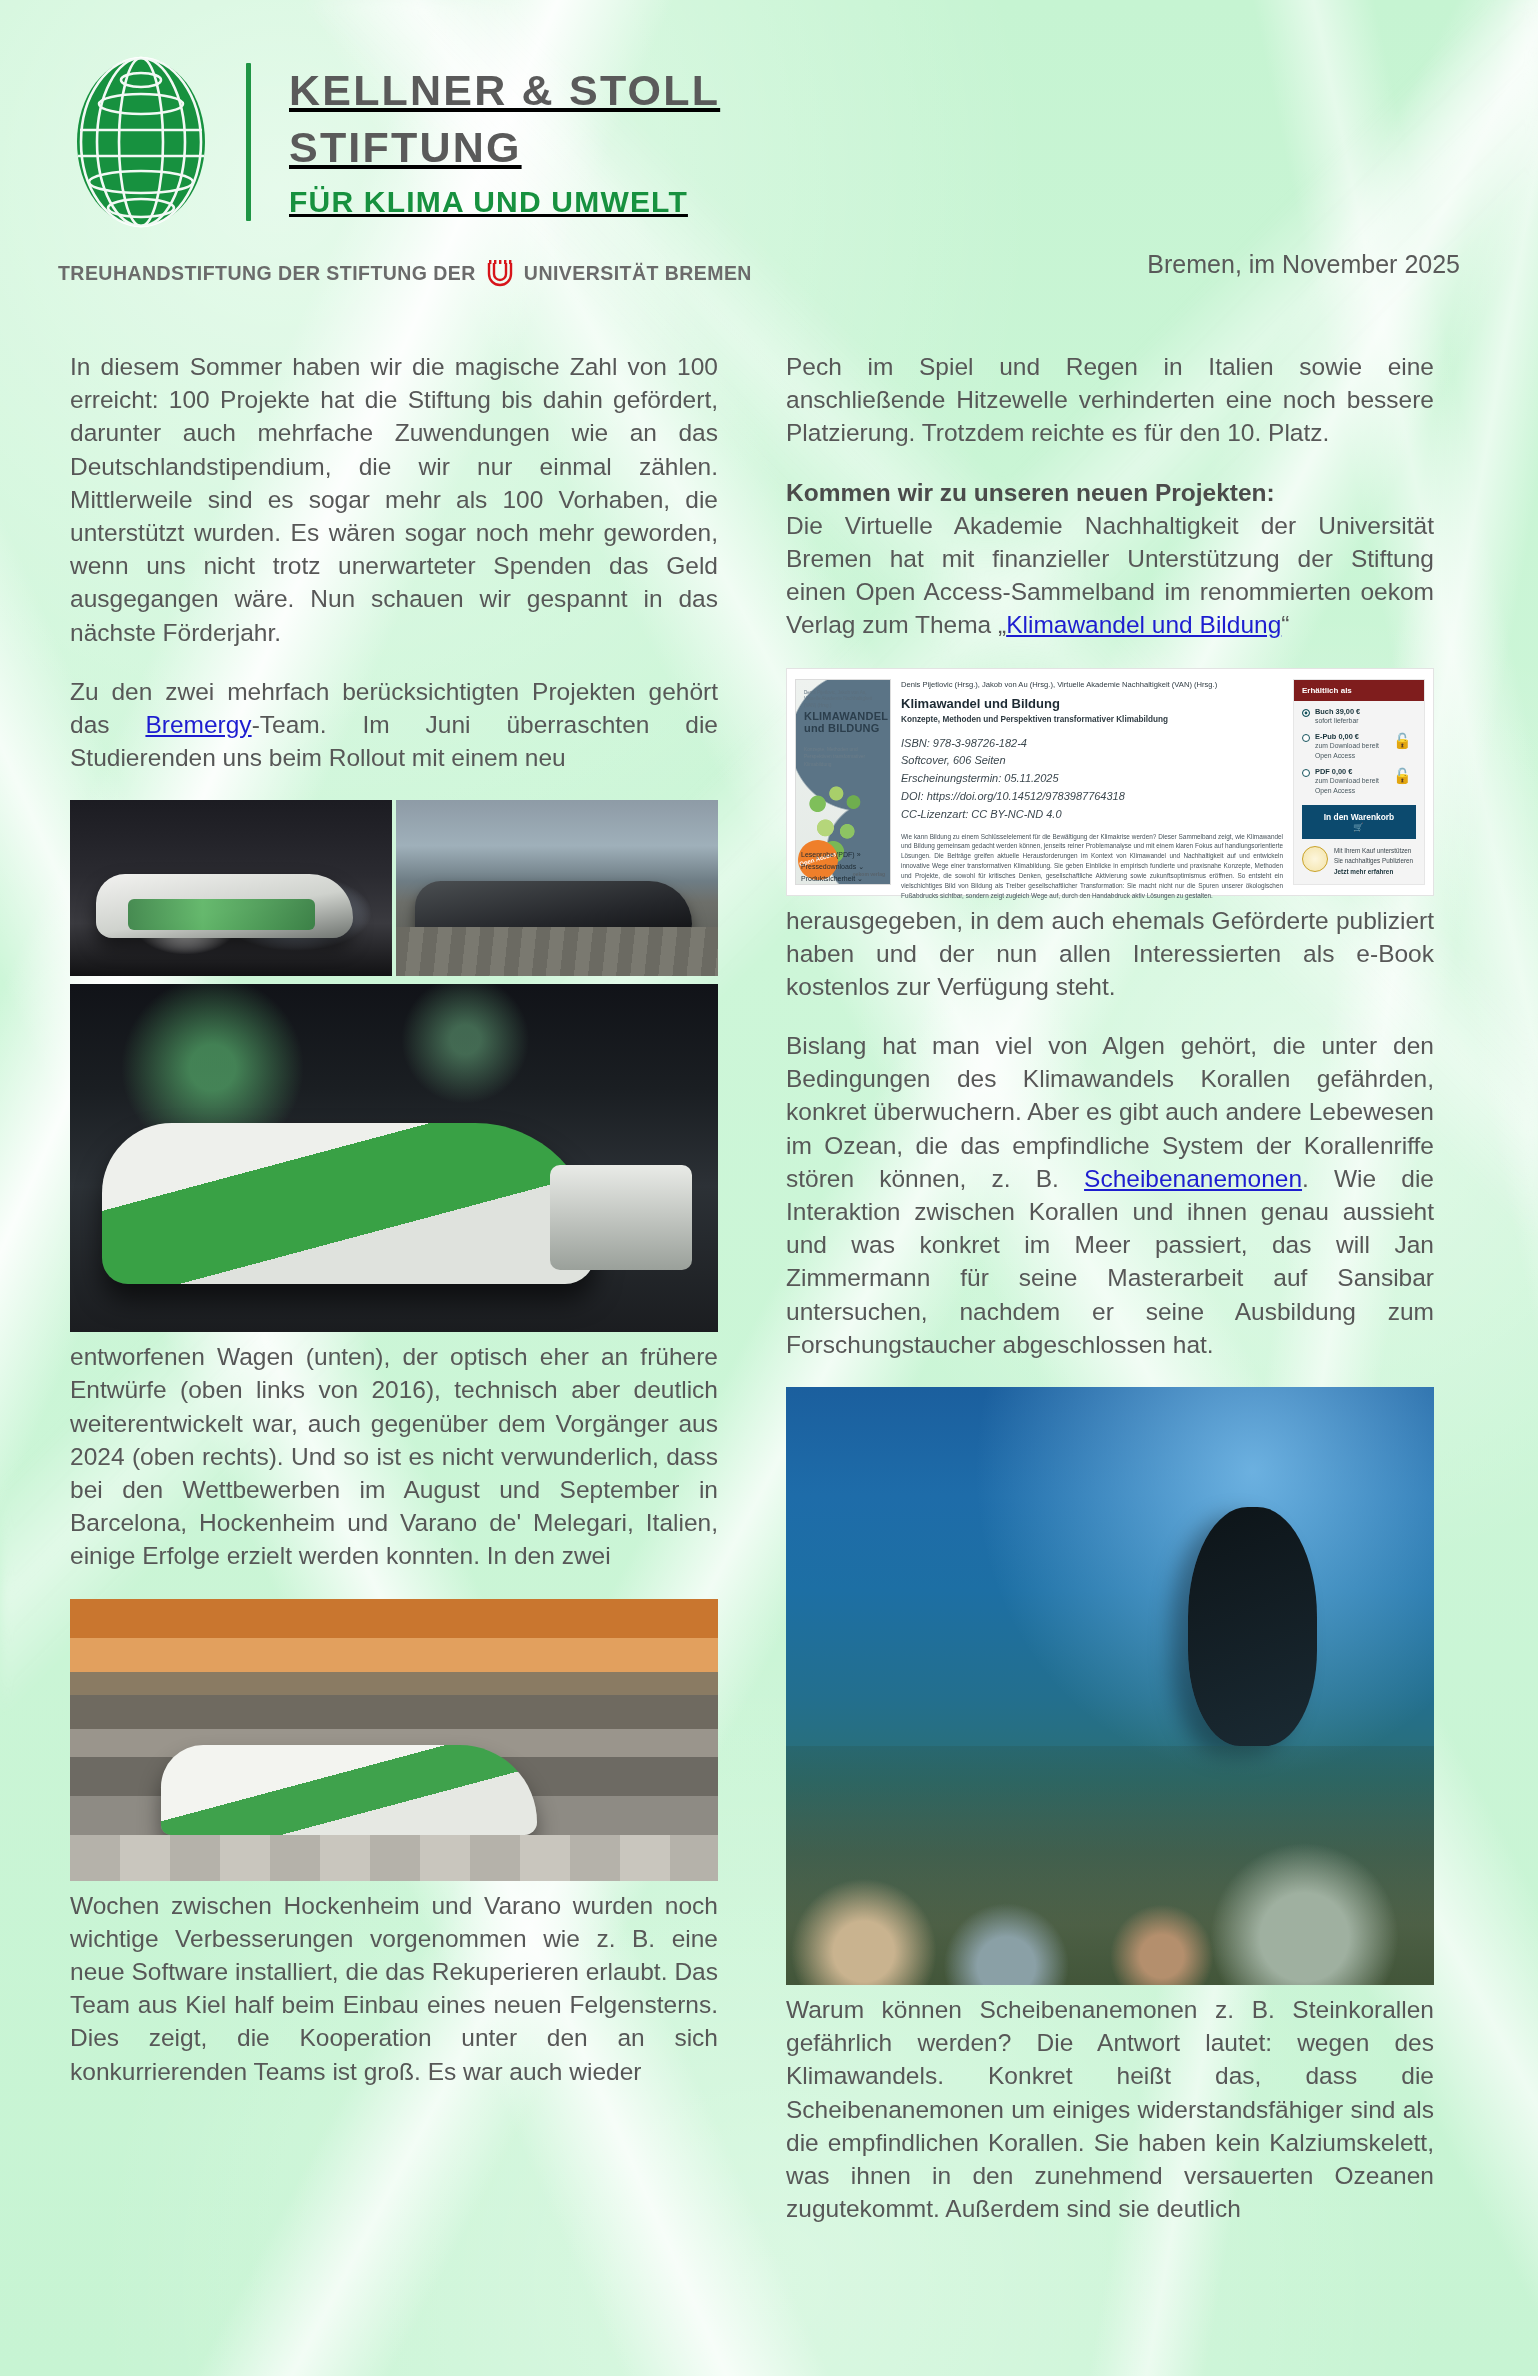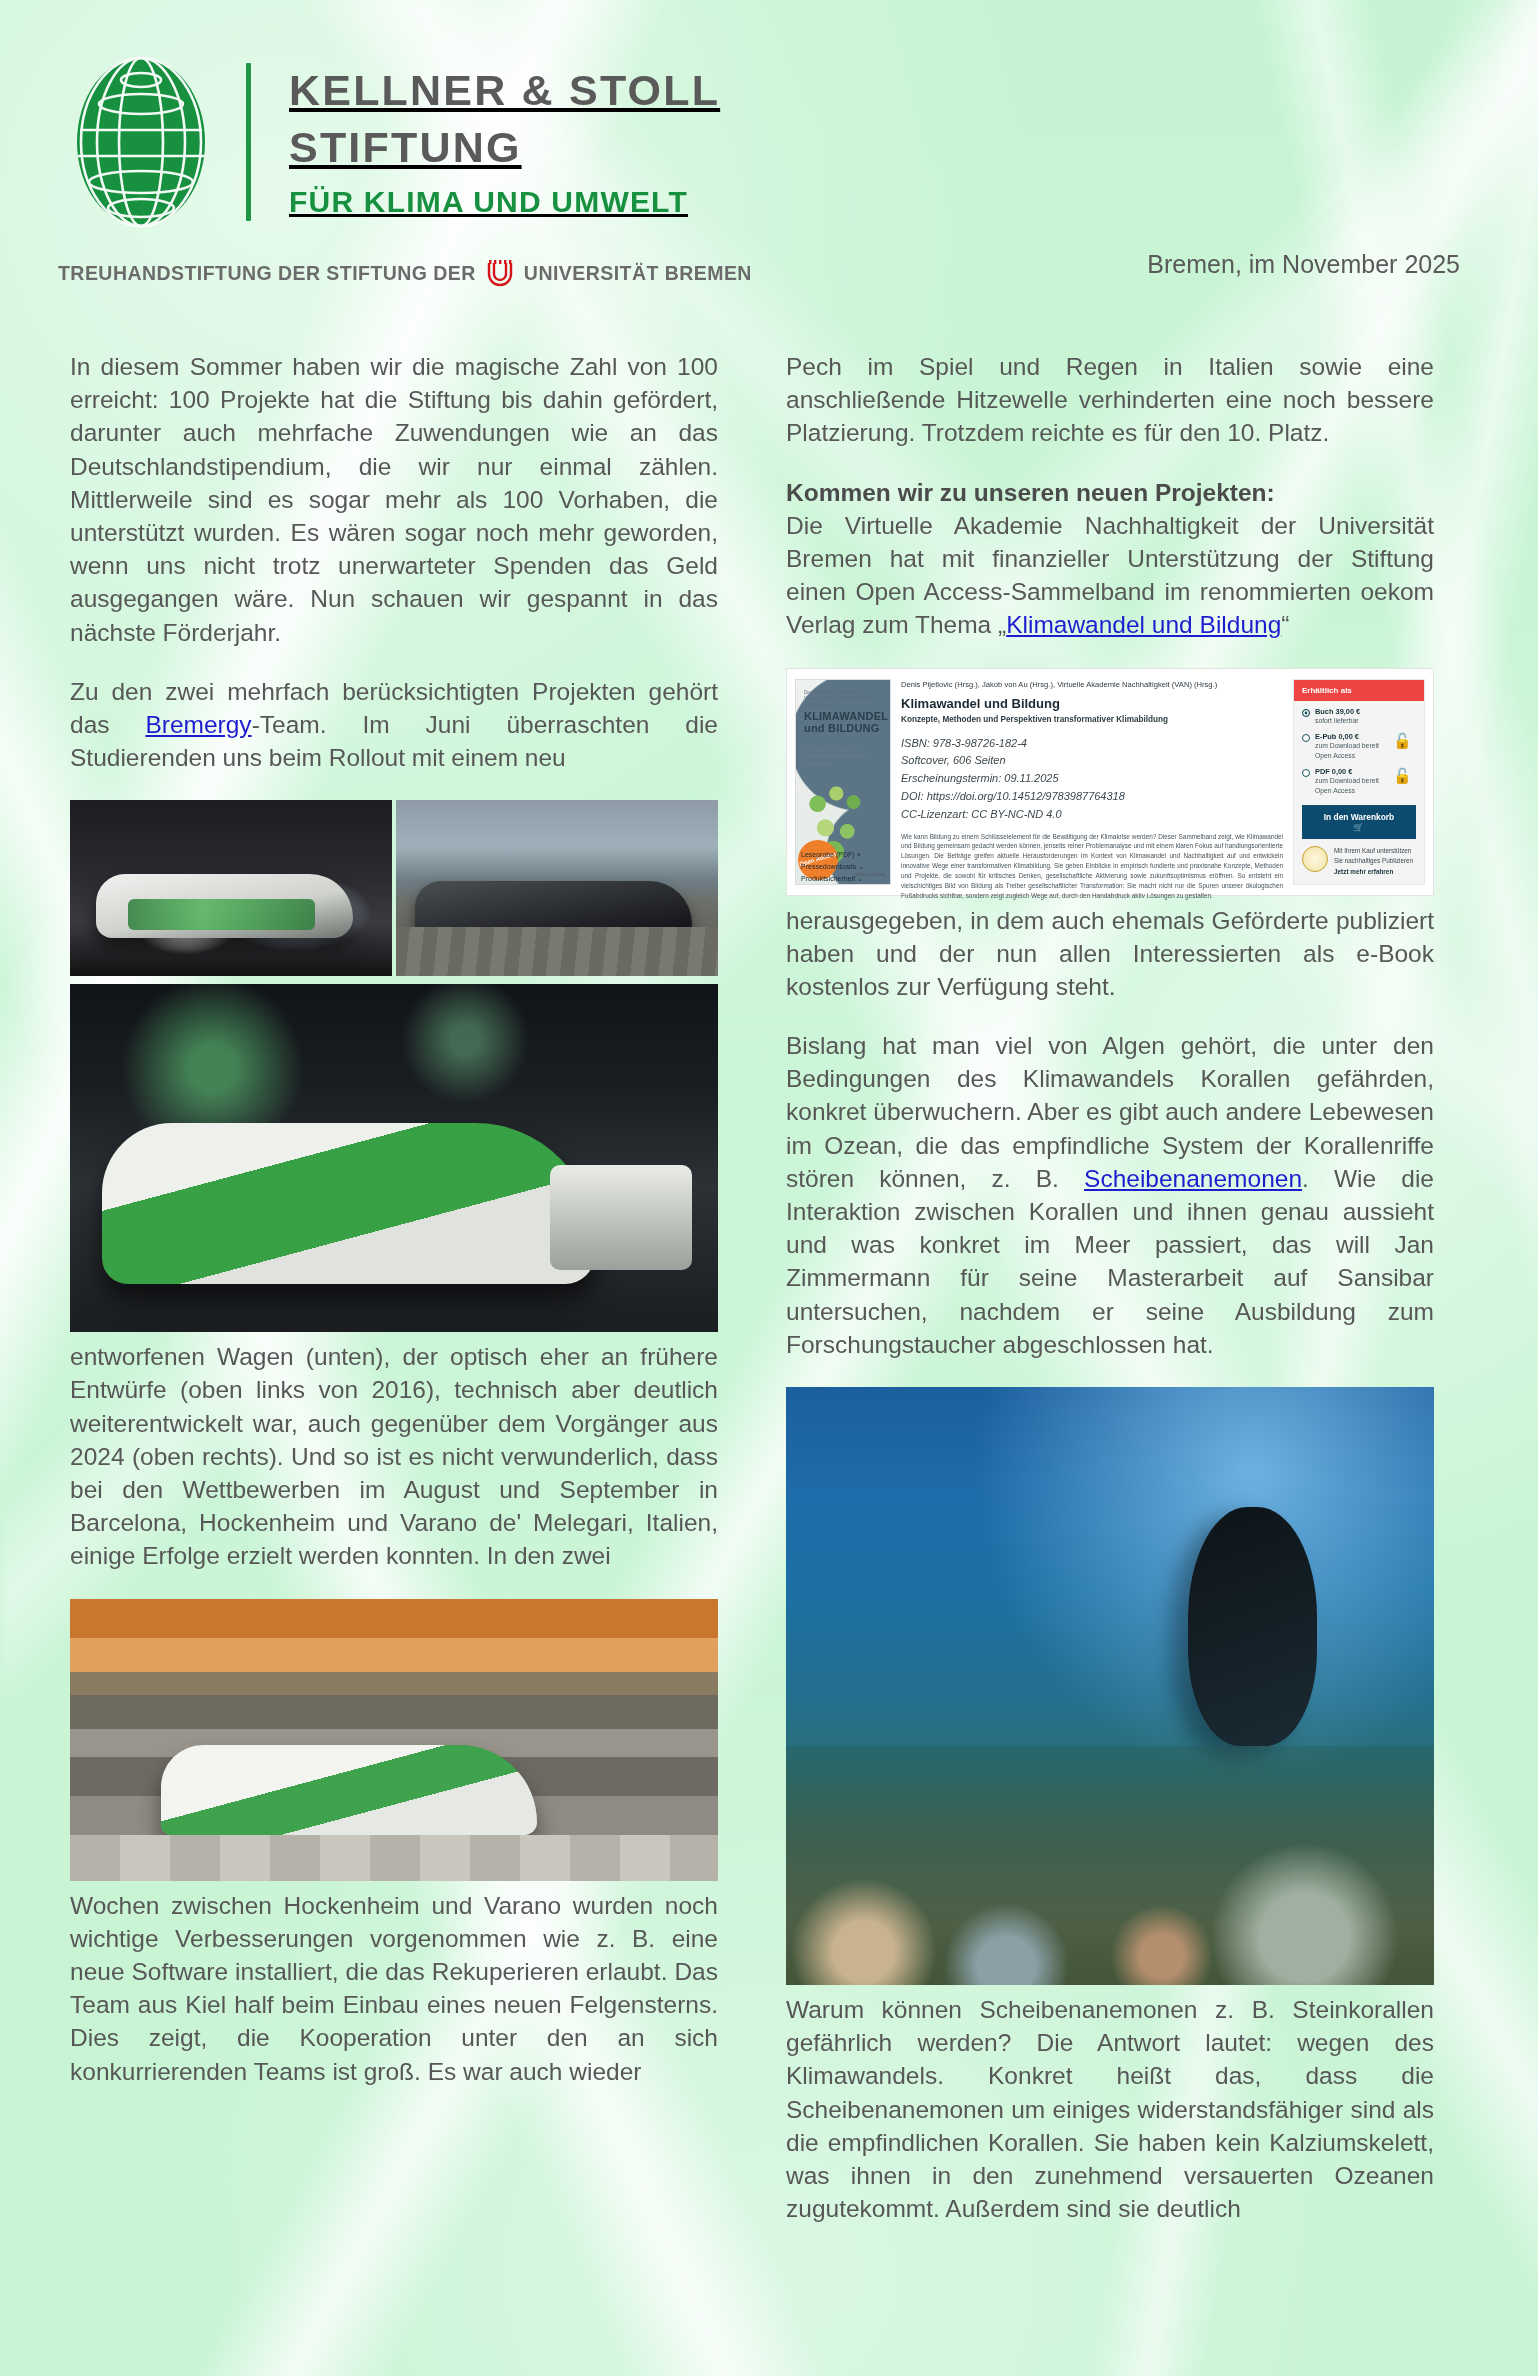--- a/index.html
+++ b/index.html
@@ -180,21 +180,21 @@
 
   .oekom-mid { flex:1 1 auto; min-width:0; }
   .ok-authors { font-size:7.6px; color:#2f3b42; line-height:1.45; }
   .ok-title { font-size:13px; font-weight:700; color:#1d2a33; margin-top:6px; }
   .ok-subtitle { font-size:8.2px; font-weight:700; color:#2f3b42; margin-top:4px; }
   .ok-meta { margin-top:11px; font-size:11px; color:#3b474e; line-height:1.62;font-style:italic; }
   .ok-desc { margin-top:8px; font-size:6.4px; color:#46525a; line-height:1.55; text-align:justify;}
   .ok-links { position:absolute; left:14px; bottom:10px; font-size:7px; color:#1d2a33; line-height:1.7;}
 
   .oekom-right { width:132px; flex:0 0 auto; background:#f4f4f4; border:1px solid #e6e6e6; padding:0; }
-  .ok-bar { background:#ef4444; color:#fff; font-size:8px; font-weight:700; padding:6px 8px; }
+  .ok-bar { background:#7f1d1d; color:#fff; font-size:8px; font-weight:700; padding:6px 8px; }
   .ok-opt { display:flex; gap:5px; padding:6px 8px 0 8px; }
   .radio { width:8px; height:8px; border-radius:50%; border:1.4px solid #17545e; flex:0 0 auto; margin-top:2px; background:#fff;}
   .radio.on { background:#17545e; box-shadow:inset 0 0 0 1.6px #fff; }
   .ok-opt-main { font-size:7.4px; font-weight:700; color:#17323a; }
   .ok-opt-sub { font-size:6.8px; color:#48585f; line-height:1.5; }
   .lock { position:absolute; right:12px; color:#e2a33f; font-size:15px; }
   .ok-cart { margin:9px 8px 7px 8px; background:#0c4a6e; color:#fff; text-align:center;
              font-size:8.4px; font-weight:700; padding:7px 16px; }
   .ok-foot { display:flex; gap:6px; padding:0 8px 6px 8px; align-items:flex-start;}
   .seal { width:26px; height:26px; border-radius:50%; border:1.6px solid #c9a227; flex:0 0 auto;
@@ -311,21 +311,21 @@
             <div class="cover-pub">oekom verlag</div>
           </div>
 
           <div class="oekom-mid">
             <div class="ok-authors">Denis Pijetlovic (Hrsg.), Jakob von Au (Hrsg.), Virtuelle Akademie Nachhaltigkeit (VAN) (Hrsg.)</div>
             <div class="ok-title">Klimawandel und Bildung</div>
             <div class="ok-subtitle">Konzepte, Methoden und Perspektiven transformativer Klimabildung</div>
             <div class="ok-meta">
               <div>ISBN: 978-3-98726-182-4</div>
               <div>Softcover, 606 Seiten</div>
-              <div>Erscheinungstermin: 09.11.2025</div>
+              <div>Erscheinungstermin: 05.11.2025</div>
               <div>DOI: https://doi.org/10.14512/9783987764318</div>
               <div>CC-Lizenzart: CC BY-NC-ND 4.0</div>
             </div>
             <div class="ok-desc">Wie kann Bildung zu einem Schlüsselelement für die Bewältigung der Klimakrise werden? Dieser Sammelband zeigt, wie Klimawandel und Bildung gemeinsam gedacht werden können, jenseits reiner Problemanalyse und mit einem klaren Fokus auf handlungsorientierte Lösungen. Die Beiträge greifen aktuelle Herausforderungen im Kontext von Klimawandel und Nachhaltigkeit auf und entwickeln innovative Wege einer transformativen Klimabildung. Sie geben Einblicke in empirisch fundierte und praxisnahe Konzepte, Methoden und Projekte, die sowohl für kritisches Denken, gesellschaftliche Aktivierung sowie zukunftsoptimismus eröffnen. So entsteht ein vielschichtiges Bild von Bildung als Treiber gesellschaftlicher Transformation: Sie macht nicht nur die Spuren unserer ökologischen Fußabdrucks sichtbar, sondern zeigt zugleich Wege auf, durch den Handabdruck aktiv Lösungen zu gestalten.</div>
             <div class="ok-links">
               <div>Leseprobe (PDF) »</div>
               <div>Pressedownloads ⌄</div>
               <div>Produktsicherheit ⌄</div>
             </div>
           </div>

